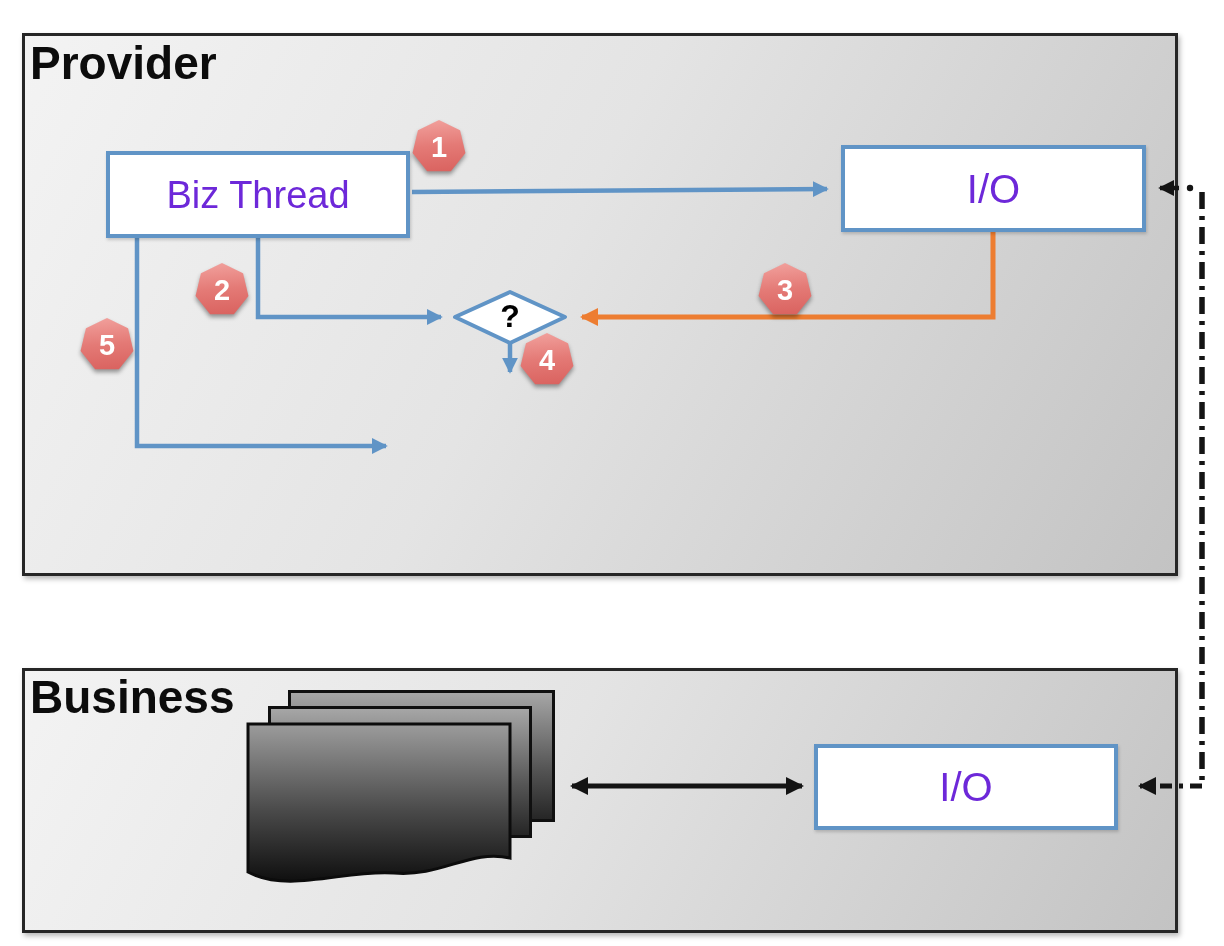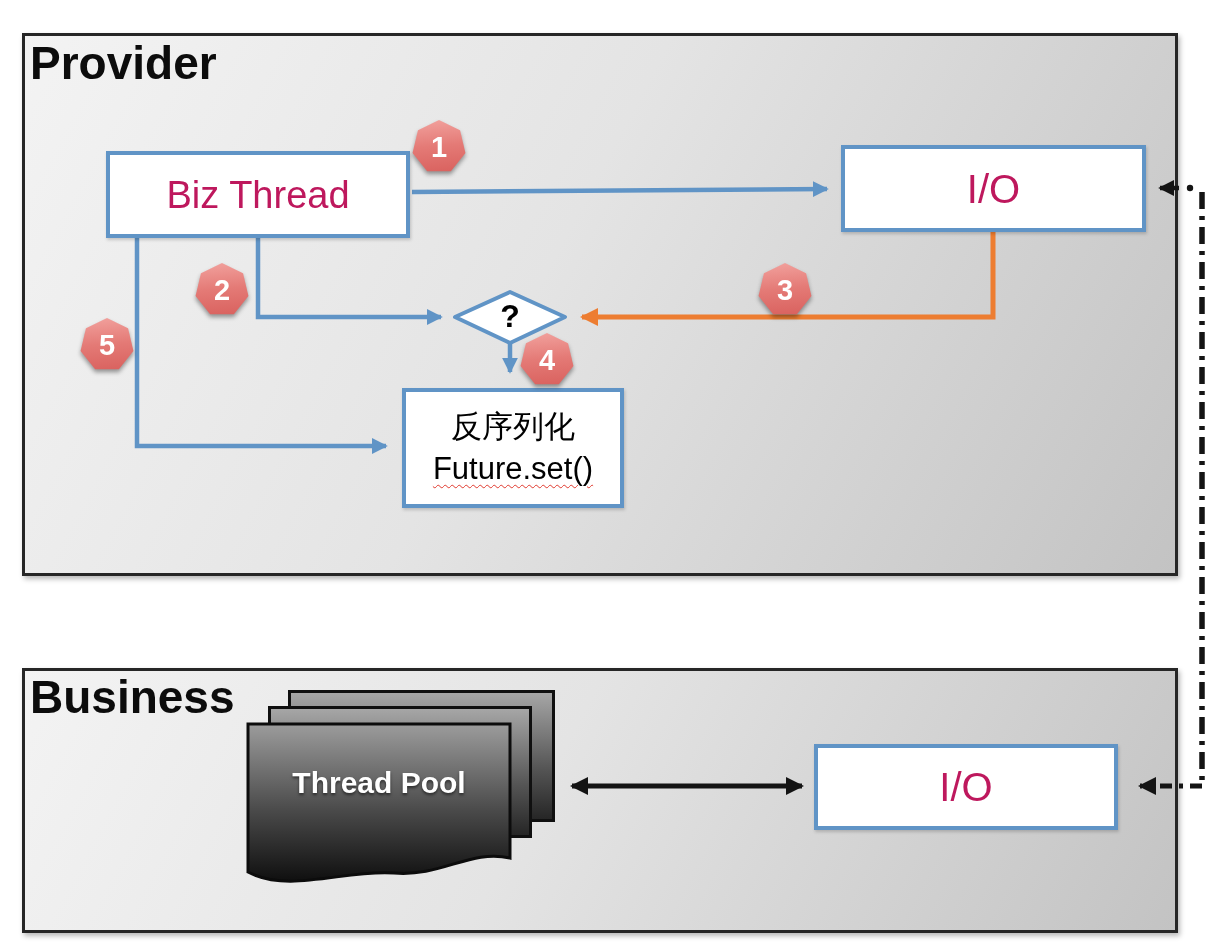--- a/index.html
+++ b/index.html
@@ -25,21 +25,21 @@
 
   
   .wires { position:absolute; left:0; top:0; z-index:3; }
 
   
   .node {
     position:absolute; background:#ffffff; border:4px solid #6094c6;
     display:flex; align-items:center; justify-content:center;
     box-shadow:1px 2px 3px rgba(0,0,0,.18); z-index:4; box-sizing:border-box;
   }
-  .node-label { color:#be185d; font-size:38px; line-height:1; }
+  .node-label { color:#6d28d9; font-size:38px; line-height:1; }
   .node-biz  { left:106px; top:151px; width:304px; height:87px; }
   .node-io-c { left:841px; top:145px; width:305px; height:87px; }
   .node-io-p { left:814px; top:744px; width:304px; height:86px; }
   .io-label  { font-size:40px; }
   .node-deser{ left:402px; top:388px; width:222px; height:120px; flex-direction:column; }
   .deser-line { color:#000; font-size:31px; line-height:42px; text-align:center; white-space:nowrap; }
   .deser-cjk  { font-family:"Liberation Serif", serif; }
 
   
   .step-label {
@@ -131,24 +131,20 @@
 
     <polygon points="455,317 510,292 565,317 510,343" fill="#ffffff" stroke="#6094c6" stroke-width="4" stroke-linejoin="round"></polygon>
   </svg>
 
   <div class="node node-biz">
     <span class="node-label">Biz Thread</span>
   </div>
   <div class="node node-io-c">
     <span class="node-label io-label">I/O</span>
   </div>
-  <div class="node node-deser">
-    <span class="deser-line deser-cjk">反序列化</span>
-    <span class="deser-line squiggle">Future.set()</span>
-  </div>
 
   <div class="lbl-question">?</div>
 
   <div class="badge badge-1">
     <div class="badge-shape">1</div>
   </div>
   <div class="badge badge-2">
     <div class="badge-shape">2</div>
   </div>
   <div class="badge badge-3">
@@ -167,20 +163,19 @@
     <defs>
       <linearGradient id="gPool" x1="0" y1="0" x2="0" y2="1">
         <stop offset="0" stop-color="#9c9c9c"></stop>
         <stop offset="0.55" stop-color="#4a4a4a"></stop>
         <stop offset="1" stop-color="#0f0f0f"></stop>
       </linearGradient>
     </defs>
     <path d="M2,2 H264 V136 C224,127 196,155 148,151 C100,147 44,172 2,150 Z" fill="url(#gPool)" stroke="#0c0c0c" stroke-width="3"></path>
   </svg>
   <div class="pool-text">
-    <div>Thread Pool</div>
   </div>
 
   <div class="node node-io-p">
     <span class="node-label io-label">I/O</span>
   </div>
 
 </div>
 
 </body></html>

